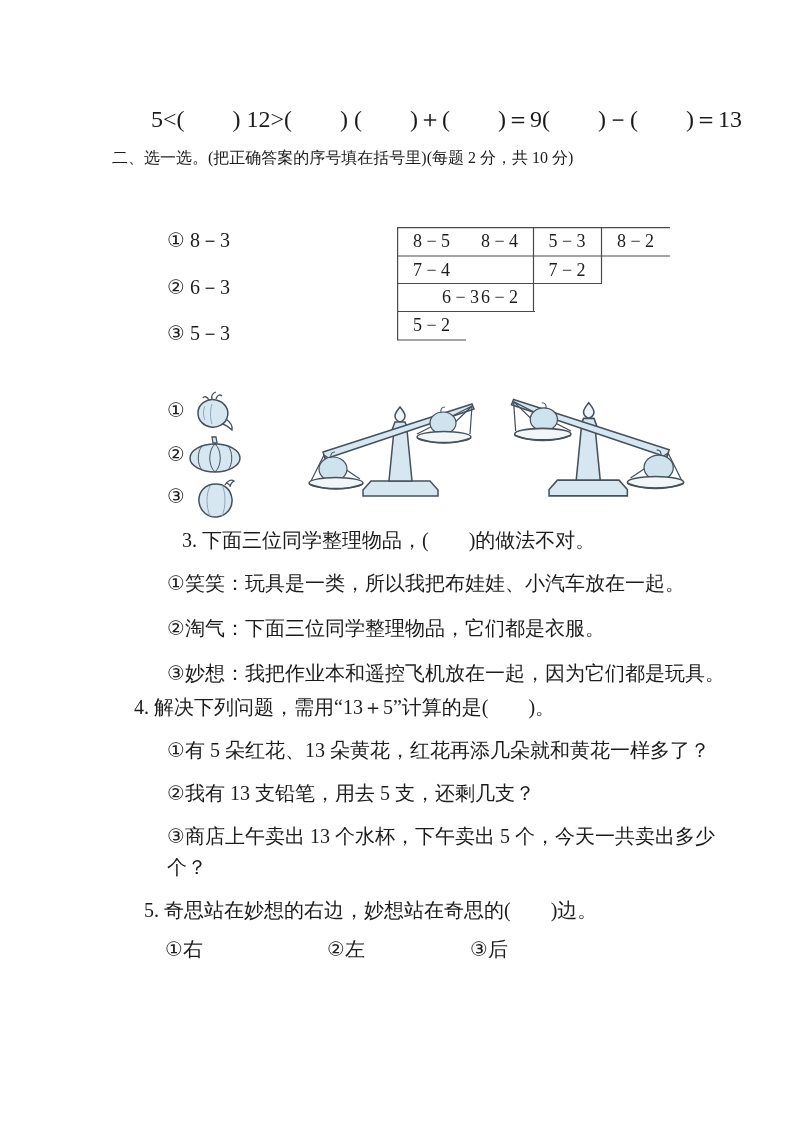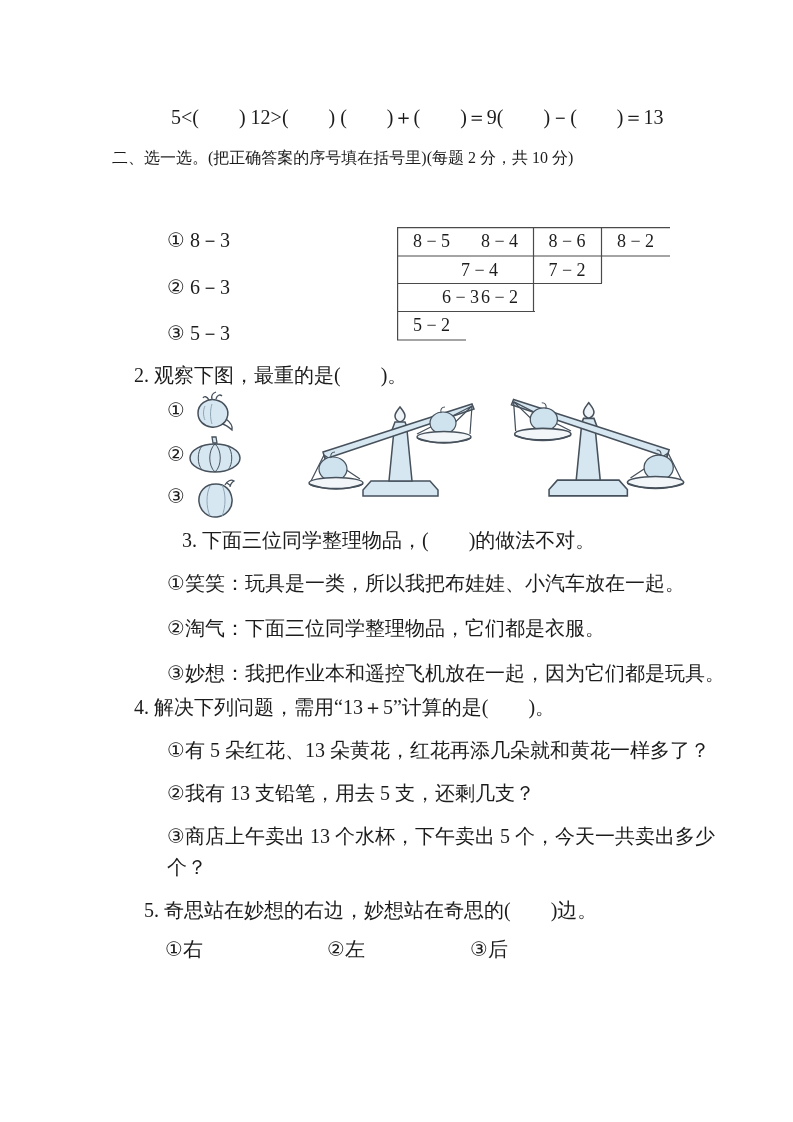--- a/index.html
+++ b/index.html
@@ -14,21 +14,21 @@
   .abs{position:absolute;}
   .t{position:absolute;white-space:nowrap;font-size:20px;line-height:1.2;}
   .tcell{position:absolute;text-align:center;font-size:18px;line-height:27px;height:27px;}
   svg{display:block;}
 </style>
 </head>
 <body>
 
 <div class="page">
 
-  <div class="t" style="left:171px;top:105px;font-size:20px;">5&lt;(　　) 12&gt;(　　) (　　)＋(　　)＝9(　　)－(　　)＝13</div>
+  <div class="t" style="left:151px;top:105px;font-size:24px;">5&lt;(　　) 12&gt;(　　) (　　)＋(　　)＝9(　　)－(　　)＝13</div>
 
   <div class="t" style="left:112px;top:148px;font-size:16px;">二、选一选。(把正确答案的序号填在括号里)(每题 2 分，共 10 分)</div>
 
   <div class="t" style="left:167px;top:228px;">① 8－3</div>
   <div class="t" style="left:167px;top:275px;">② 6－3</div>
   <div class="t" style="left:167px;top:321px;">③ 5－3</div>
 
   <div class="abs" style="left:397px;top:227px;width:274px;height:114px;">
     <svg class="abs" style="left:0;top:0;" width="274" height="114" viewBox="0 0 274 114">
       <g stroke="#4a4a4a" stroke-width="1.2" fill="none">
@@ -37,31 +37,30 @@
         <line x1="0" y1="56.5" x2="205" y2="56.5"></line>
         <line x1="0" y1="84.5" x2="138" y2="84.5"></line>
         <line x1="0" y1="113" x2="69" y2="113"></line>
         <line x1="0.6" y1="0" x2="0.6" y2="113"></line>
         <line x1="136.5" y1="0" x2="136.5" y2="84"></line>
         <line x1="204.5" y1="0" x2="204.5" y2="56"></line>
       </g>
     </svg>
     <div class="tcell" style="left:0;top:1px;width:69px;">8 − 5</div>
     <div class="tcell" style="left:69px;top:1px;width:67px;">8 − 4</div>
-    <div class="tcell" style="left:136px;top:1px;width:68px;">8 − 6</div>
+    <div class="tcell" style="left:136px;top:1px;width:68px;">5 − 3</div>
     <div class="tcell" style="left:204px;top:1px;width:69px;">8 − 2</div>
-    <div class="tcell" style="left:0;top:30px;width:69px;margin-left:48px;">7 − 4</div>
+    <div class="tcell" style="left:0;top:30px;width:69px;">7 − 4</div>
     <div class="tcell" style="left:69px;top:30px;width:67px;"></div>
     <div class="tcell" style="left:136px;top:30px;width:68px;">7 − 2</div>
     <div class="tcell" style="left:0;top:57px;width:69px;padding-left:29px;">6 − 3</div>
     <div class="tcell" style="left:69px;top:57px;width:67px;">6 − 2</div>
     <div class="tcell" style="left:0;top:85px;width:69px;">5 − 2</div>
   </div>
 
-  <div class="t" style="left:134px;top:363px;">2. 观察下图，最重的是(　　)。</div>
 
   <div class="t" style="left:167px;top:398px;">①</div>
   <div class="t" style="left:167px;top:442px;">②</div>
   <div class="t" style="left:167px;top:484px;">③</div>
 
   <svg class="abs" style="left:190px;top:390px;" width="48" height="42" viewBox="0 0 48 42">
     <path d="M8,23 C8,14 17,8 26,10 C35,12 40,20 37,28 C35,34 28,38 21,37 C14,36 8,31 8,23 Z" fill="#d7e7f2" stroke="#46515c" stroke-width="1.5"></path>
     <path d="M36,29 C40,32 43,36 42,40 C39,37 34,34 32,34" fill="none" stroke="#46515c" stroke-width="1.4"></path>
     <path d="M22,9 C21,5 23,3 26,2 M26,9 C27,5 30,4 32,6 M19,10 C17,6 14,6 13,8" fill="none" stroke="#46515c" stroke-width="1.3"></path>
     <path d="M15,16 C13,20 13,26 15,30 M22,14 C20,20 20,28 22,34" fill="none" stroke="#8fa6b5" stroke-width="1"></path>

